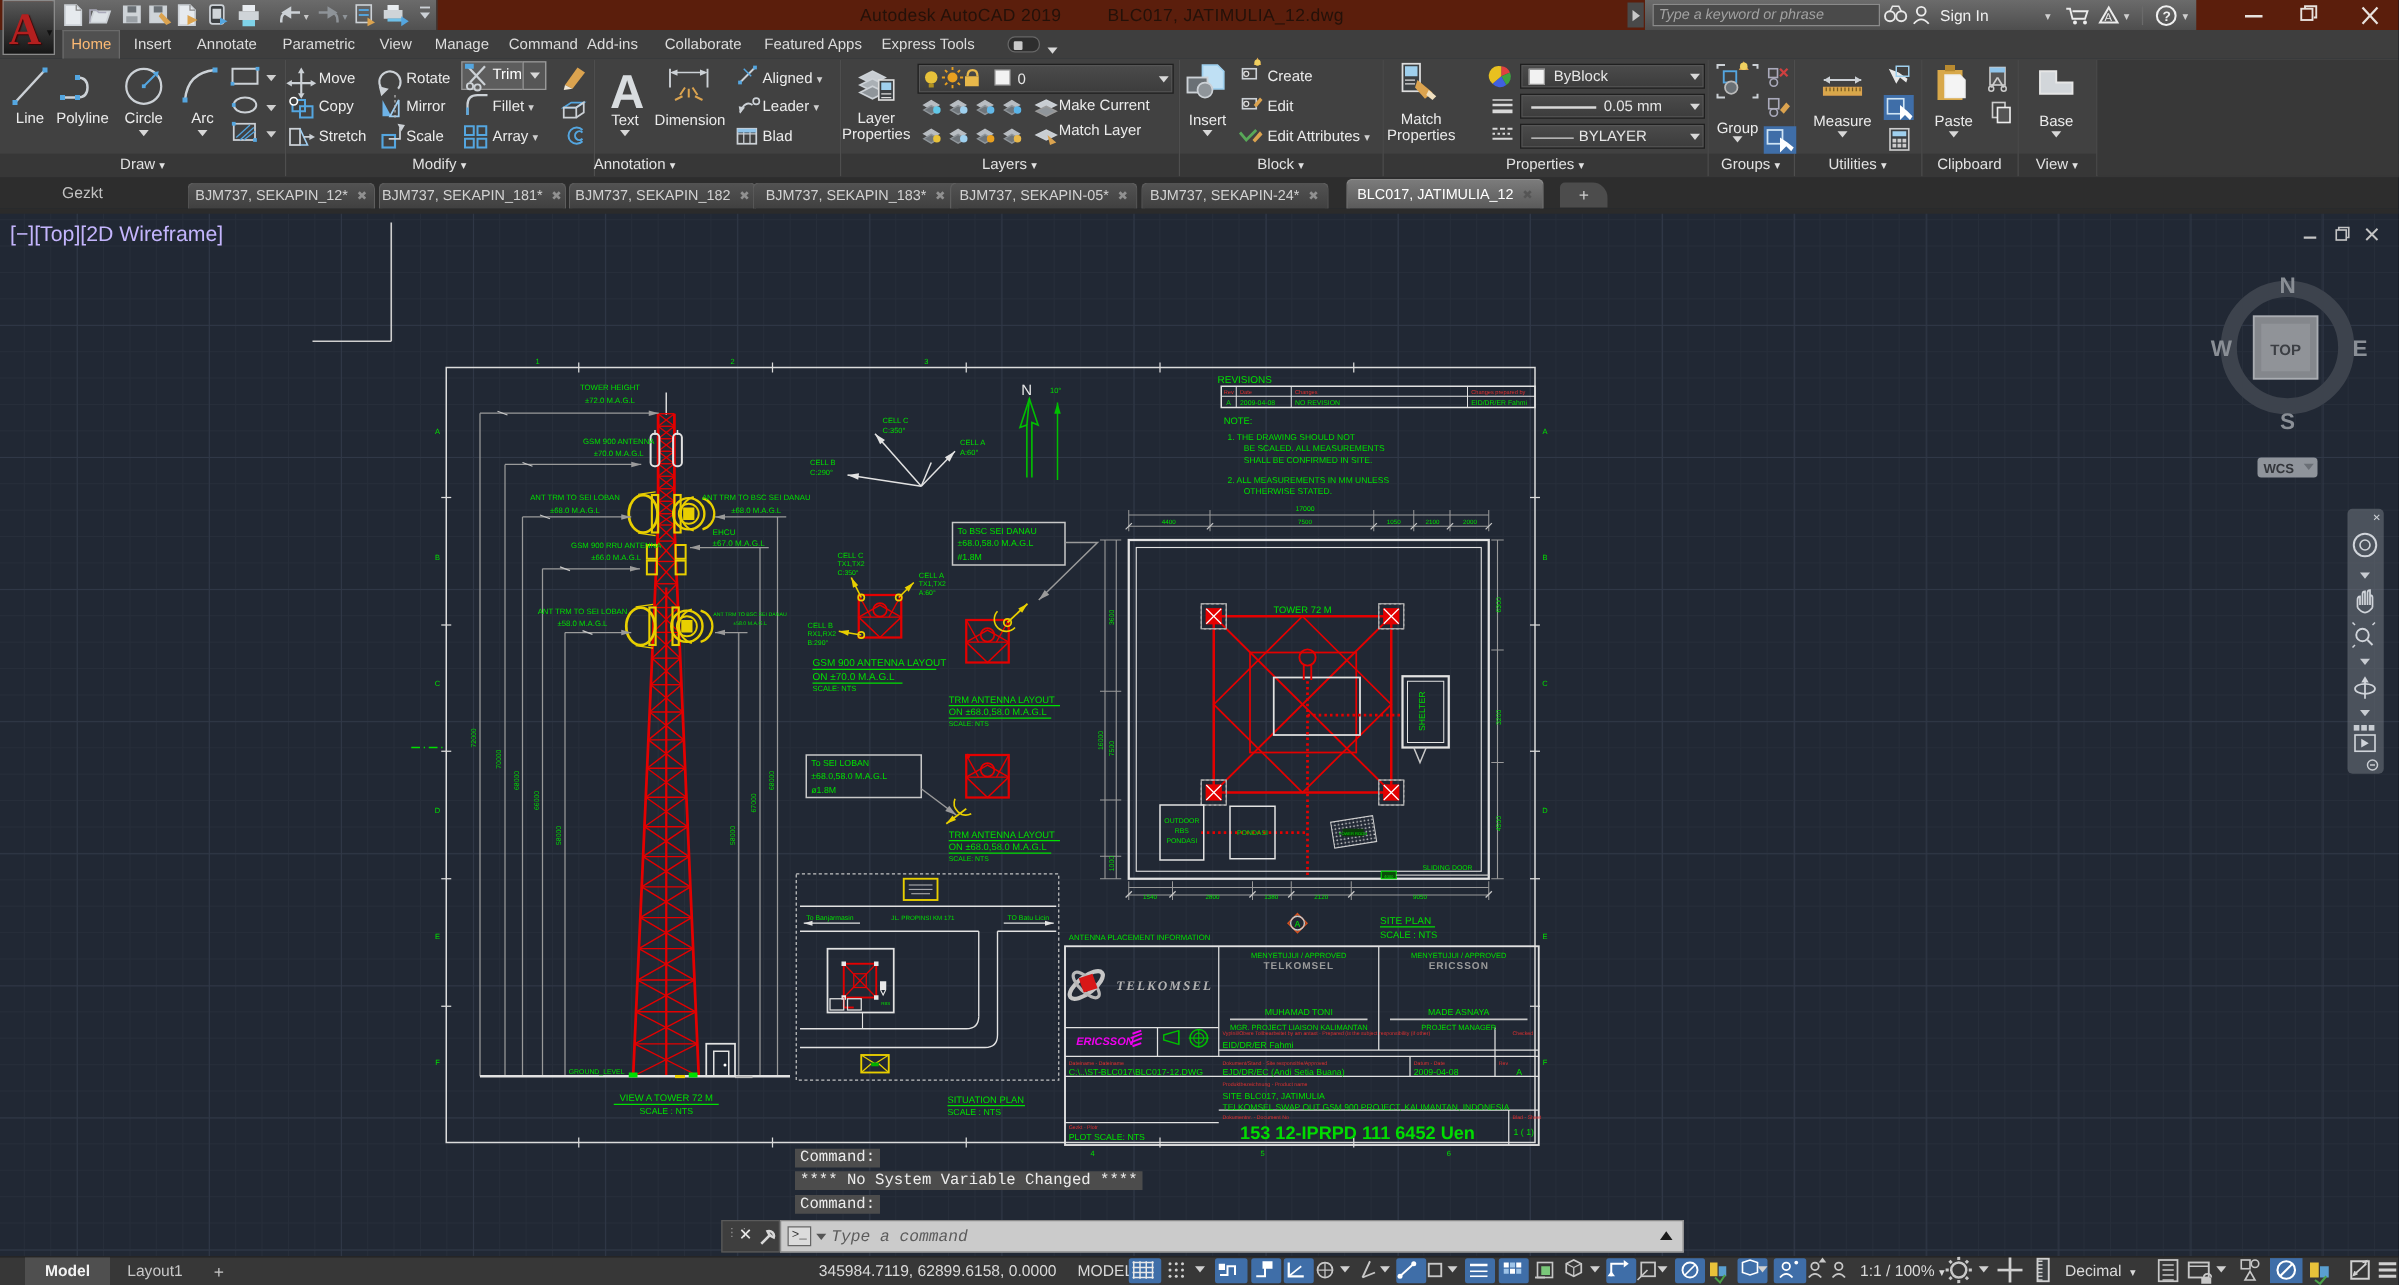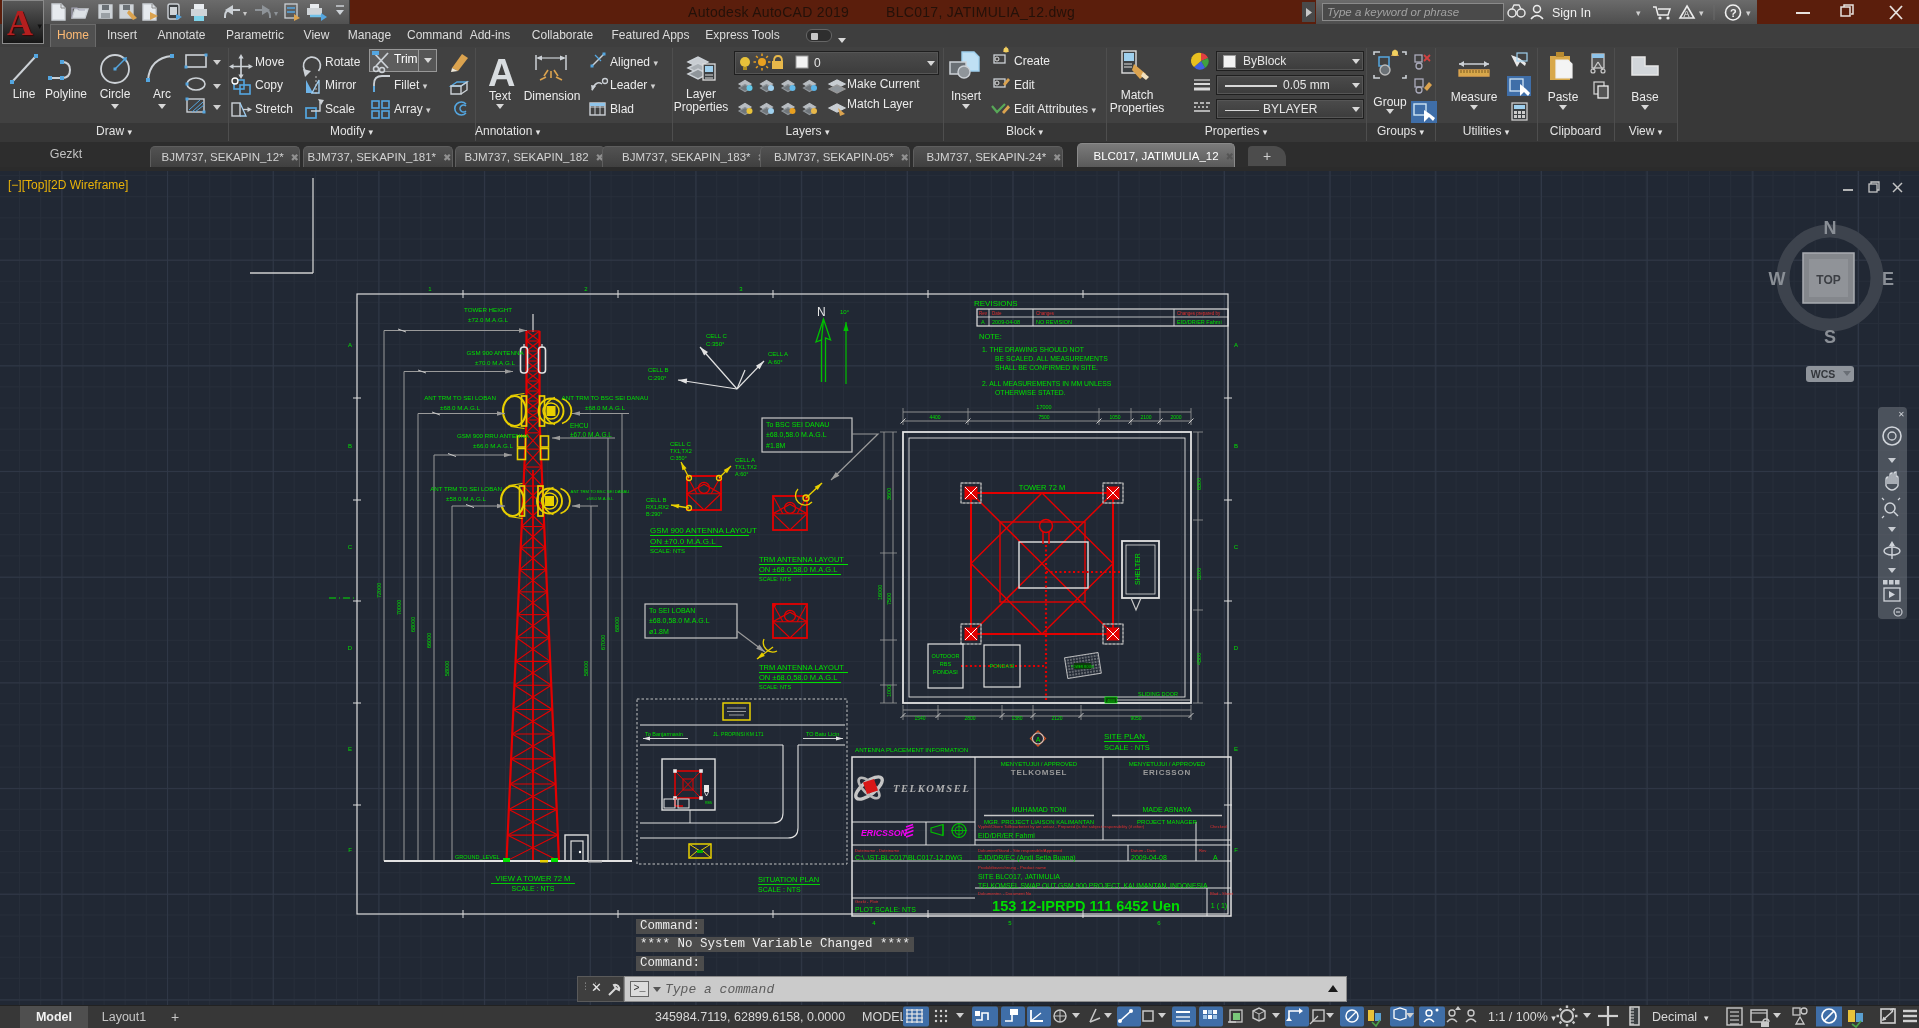--- a/index.html
+++ b/index.html
@@ -22,21 +22,21 @@
 #ribbon{position:absolute;left:0;top:47px;width:1919px;height:95px;background:#414141;border-bottom:1px solid #262626}
 #ribbon .sep{position:absolute;top:1px;width:1px;height:93px;background:#303030;border-right:1px solid #4e4e4e}
 #ribbon .ptitle{position:absolute;top:76px;height:17px;line-height:17px;width:100%;font-size:12px;color:#e2e2e2}
 .rlbl{position:absolute;font-size:12px;color:#ebebeb;white-space:nowrap}
 .rlblc{position:absolute;font-size:12px;color:#ebebeb;text-align:center;white-space:nowrap}
 .dncaret{width:0;height:0;border-left:4px solid transparent;border-right:4px solid transparent;border-top:5px solid #d8d8d8}
 .drop{position:absolute;background:linear-gradient(#4b4b4b,#3c3c3c);border:1px solid #1f1f1f;box-shadow:inset 0 0 0 1px #565656;color:#e6e6e6;font-size:12px}
 .drop .dc{position:absolute;right:3px;top:50%;margin-top:-2px}
 
 #filetabs{position:absolute;left:0;top:142px;width:1919px;height:25px;background:#2d2d2d}
-.ftab{position:absolute;top:4px;height:21px;line-height:21px;background:linear-gradient(#525252,#404040);border:1px solid #5e5e5e;border-bottom:none;border-radius:5px 5px 0 0;color:#d2d2d2;font-size:11.5px;text-align:right}
+.ftab{position:absolute;top:4px;height:21px;line-height:21px;background:linear-gradient(#525252,#404040);border:1px solid #5e5e5e;border-bottom:none;border-radius:5px 5px 0 0;color:#d2d2d2;font-size:11.5px;text-align:center}
 .ftab .x{color:#909090;font-size:10px;margin-left:7px}
 .ftab.act{background:linear-gradient(#7b7b7b,#5a5a5a);color:#fff;top:1px;height:24px;line-height:24px;border-color:#8a8a8a}
 
 #canvas{position:absolute;left:0;top:167px;width:1919px;height:838px;background:#212834;
 background-image:
  linear-gradient(90deg,#303847 1px,transparent 1px),
  linear-gradient(0deg,#303847 1px,transparent 1px),
  linear-gradient(90deg,#272e3a 1px,transparent 1px),
  linear-gradient(0deg,#272e3a 1px,transparent 1px);
 background-size:105.7px 105.7px,105.7px 105.7px,21.14px 21.14px,21.14px 21.14px;
@@ -1052,21 +1052,21 @@
       <rect x="1884" y="588" width="16" height="13" rx="0" stroke="#d0d4da" stroke-width="1.3" fill="none"></rect>
       <polygon points="1889,591 1895,594.5 1889,598" fill="#d0d4da"></polygon>
       <circle cx="1898" cy="612" r="4" stroke="#c8ccd2" stroke-width="1.2" fill="none"></circle>
       <line x1="1896" y1="612" x2="1900" y2="612" stroke="#c8ccd2" stroke-width="1.2" stroke-linecap="butt"></line>
       <line x1="1843" y1="190" x2="1853" y2="190" stroke="#c4c4c4" stroke-width="1.8" stroke-linecap="butt"></line>
       <rect x="1869" y="184" width="8" height="8" rx="0" stroke="#c4c4c4" stroke-width="1.3" fill="none"></rect>
       <path d="M1871 184 v-2 h8 v8 h-2" stroke="#c4c4c4" stroke-width="1.3" fill="none" stroke-linecap="butt" stroke-linejoin="miter"></path>
       <line x1="1893" y1="183" x2="1902" y2="192" stroke="#c4c4c4" stroke-width="1.5" stroke-linecap="butt"></line>
       <line x1="1902" y1="183" x2="1893" y2="192" stroke="#c4c4c4" stroke-width="1.5" stroke-linecap="butt"></line>
     </svg>
-<div class="abs" style="left:8px;top:178px;color:#eab308;font-size:12px">[−][Top][2D Wireframe]</div>
+<div class="abs" style="left:8px;top:178px;color:#c4b5fd;font-size:17px">[−][Top][2D Wireframe]</div>
 <div class="cmdline" style="left:636px;top:919px">Command:</div>
 <div class="cmdline" style="left:636px;top:937px">**** No System Variable Changed ****</div>
 <div class="cmdline" style="left:636px;top:956px">Command:</div>
 <div class="abs" style="left:577px;top:976px;width:770px;height:26px">
 <div style="position:absolute;left:0;top:0;width:47px;height:26px;background:#3e3e3e;border:1px solid #5a5a5a">
 <span style="position:absolute;left:3px;top:4px;color:#9a9a9a;font-size:9px;letter-spacing:1px">⋮⋮</span>
 <span style="position:absolute;left:13px;top:3px;color:#e8e8e8;font-size:13px">✕</span>
 <svg style="position:absolute;left:28px;top:4px" width="17" height="17">
           <path d="M3 14 L10 7 M8 4 a4 4 0 0 1 5 5 l-2 -1 -2 -2 z" stroke="#d8d8d8" stroke-width="2" fill="none"></path>
         </svg>

